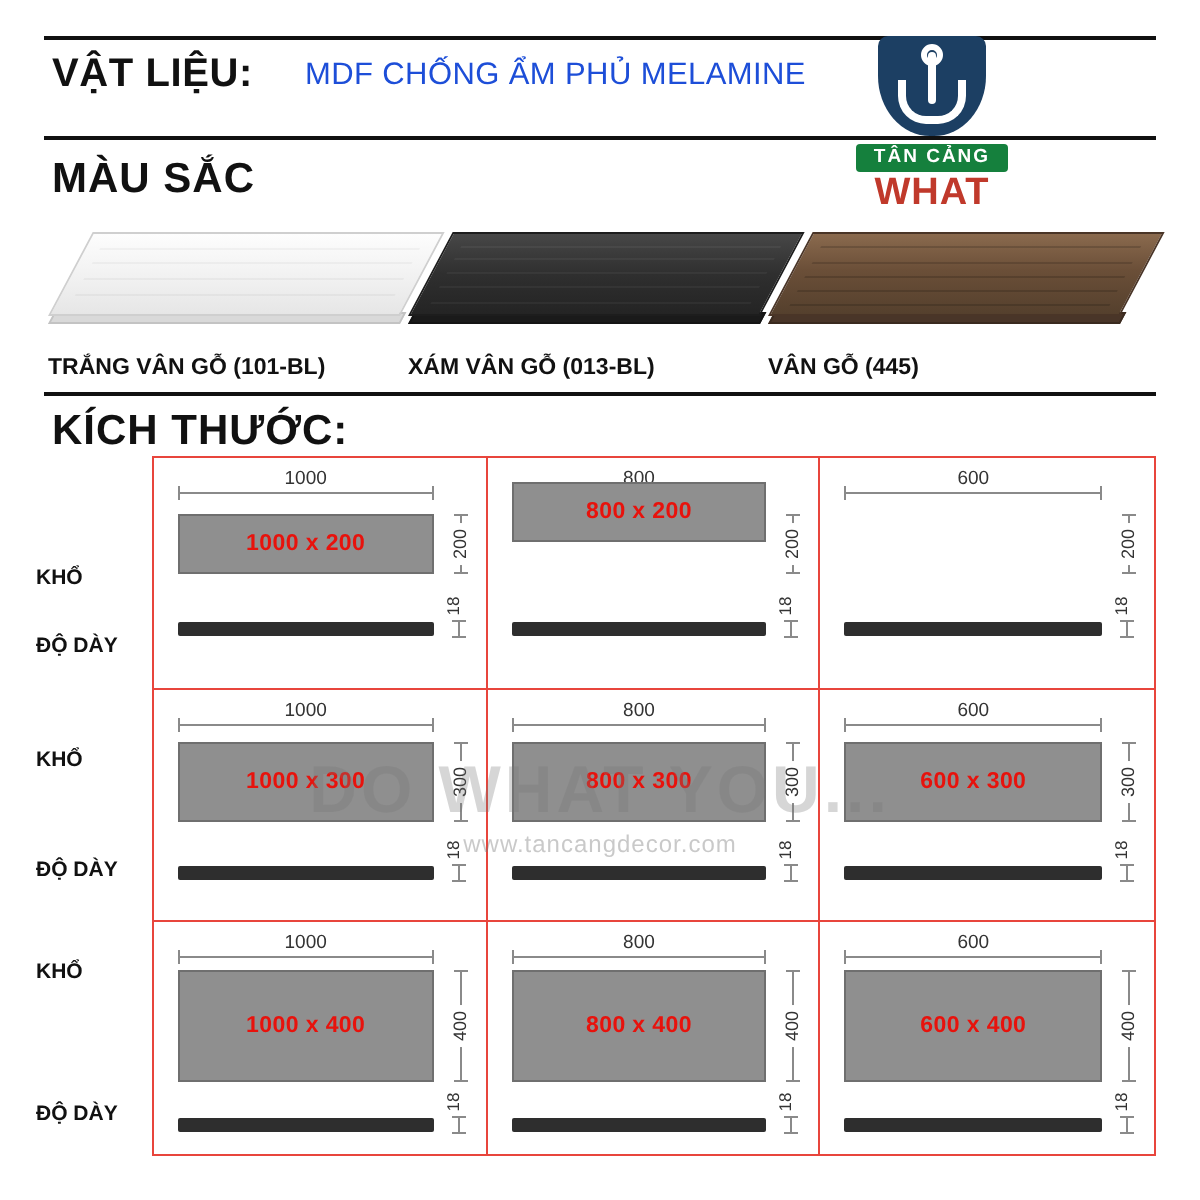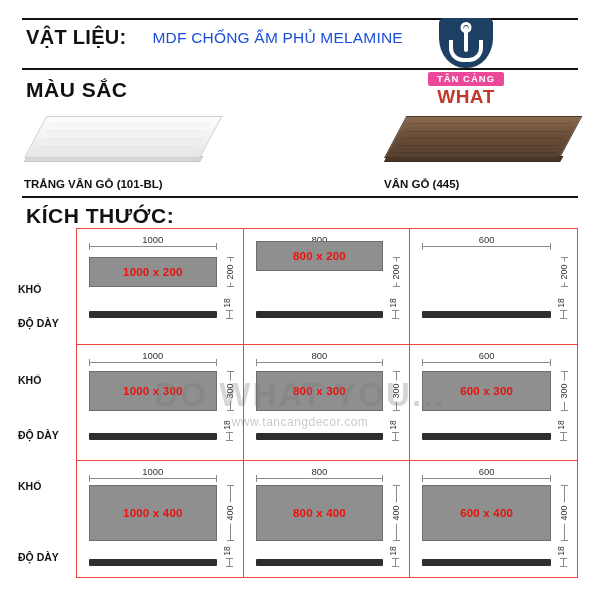--- a/index.html
+++ b/index.html
@@ -85,21 +85,21 @@
     width: 11px; height: 11px;
     border: 3px solid #fff;
     border-radius: 50%;
     z-index: 2;
   }
   .logo-bar1 {
     font-size: 9.5px;
     font-weight: bold;
     letter-spacing: 1px;
     color: #fff;
-    background: #ec4899;
+    background: #15803d;
     display: inline-block;
     padding: 1px 9px 2px;
     margin-top: 2px;
     border-radius: 2px;
   }
   .logo-bar2 {
     font-size: 19px;
     font-weight: bold;
     letter-spacing: .5px;
     color: #c0392b;
@@ -380,20 +380,35 @@
           <i style="top:18%"></i>
             <i style="top:36%"></i>
             <i style="top:54%"></i>
             <i style="top:74%"></i>
         </div>
       </div>
     </div>
     <div class="swatch-label">TRẮNG VÂN GỖ (101-BL)</div>
   </div>
 
+  <div class="swatch-wrap" id="sw1">
+    <div class="board">
+      <div class="edge"></div>
+      <div class="face">
+        <div class="grain">
+          <i style="top:14%"></i>
+            <i style="top:30%"></i>
+            <i style="top:48%"></i>
+            <i style="top:66%"></i>
+            <i style="top:84%"></i>
+        </div>
+      </div>
+    </div>
+    <div class="swatch-label">XÁM VÂN GỖ (013-BL)</div>
+  </div>
 
   <div class="swatch-wrap" id="sw2">
     <div class="board">
       <div class="edge"></div>
       <div class="face">
         <div class="grain">
           <i style="top:16%"></i>
             <i style="top:34%"></i>
             <i style="top:52%"></i>
             <i style="top:70%"></i>

